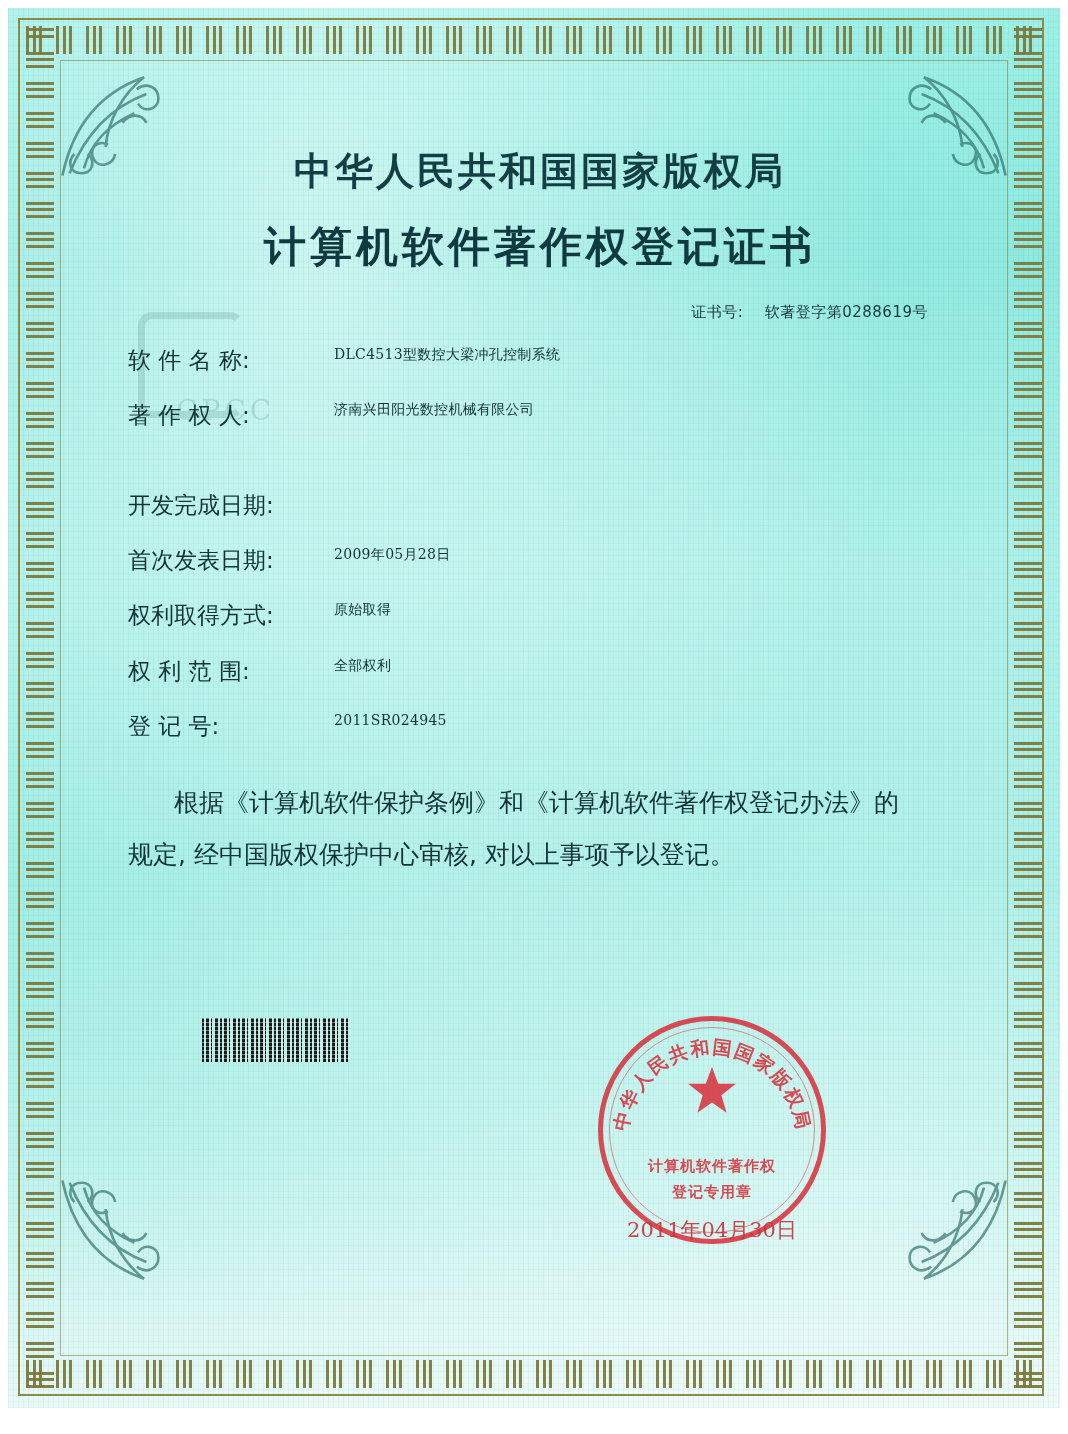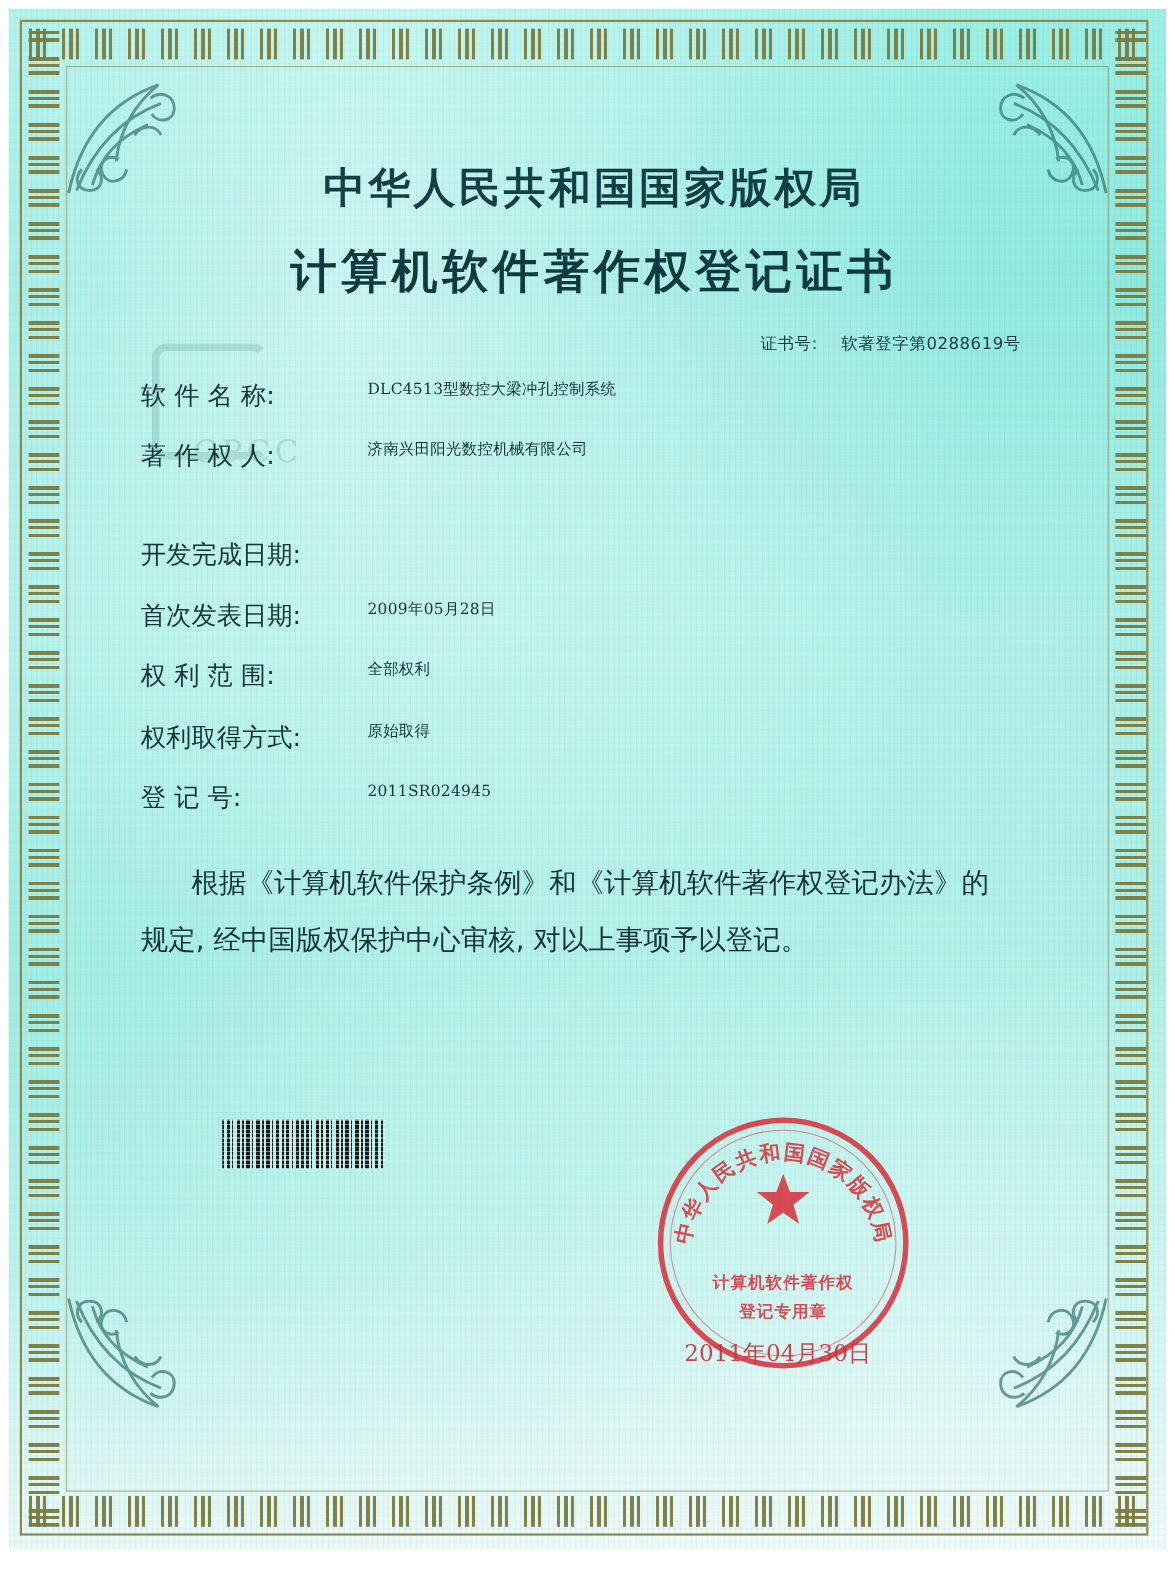--- a/index.html
+++ b/index.html
@@ -236,21 +236,21 @@
     font-weight: bold;
     font-family: "DejaVu Sans", "Liberation Sans", sans-serif;
     letter-spacing: 1px;
   }
   .seal-line1 { top: 136px; }
   .seal-line2 { top: 162px; }
   .seal-date {
     position: absolute;
     left: 622px; top: 1216px;
     width: 180px;
-    text-align: left;
+    text-align: center;
     font-size: 21px;
     color: #c8323c;
     font-family: "DejaVu Serif", "Liberation Serif", serif;
     opacity: 0.9;
   }
   
   .watermark {
     position: absolute;
     left: 128px; top: 312px;
     width: 160px; height: 120px;
@@ -376,27 +376,27 @@
       <div class="field">
         <div class="label">开发完成日期:</div>
       </div>
 
       <div class="field">
         <div class="label">首次发表日期:</div>
         <div class="value">2009年05月28日</div>
       </div>
 
       <div class="field">
+        <div class="label">权利取得方式:</div>
+        <div class="value">原始取得</div>
+      </div>
+
+      <div class="field">
         <div class="label">权 利 范 围:</div>
         <div class="value">全部权利</div>
-      </div>
-
-      <div class="field">
-        <div class="label">权利取得方式:</div>
-        <div class="value">原始取得</div>
       </div>
 
       <div class="field">
         <div class="label">登 记 号:</div>
         <div class="value">2011SR024945</div>
       </div>
 
     </div>
 
     <div class="para">

